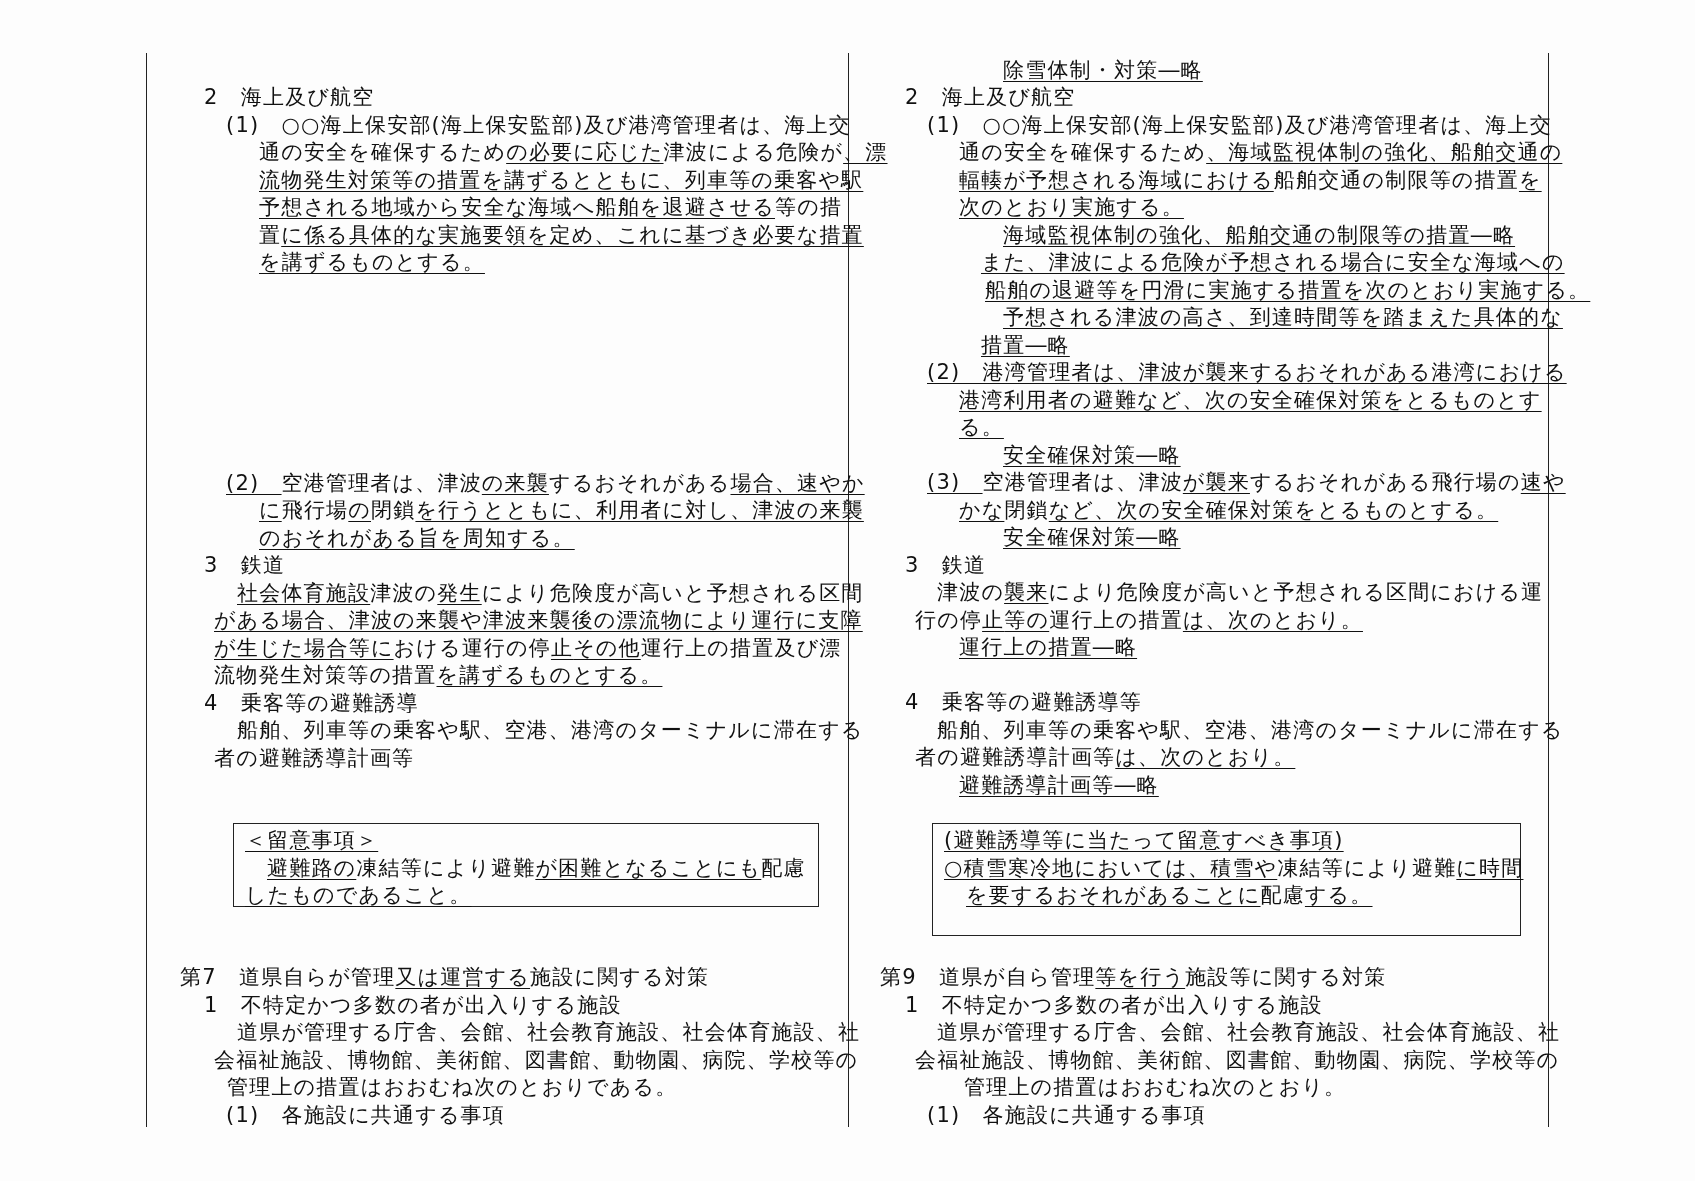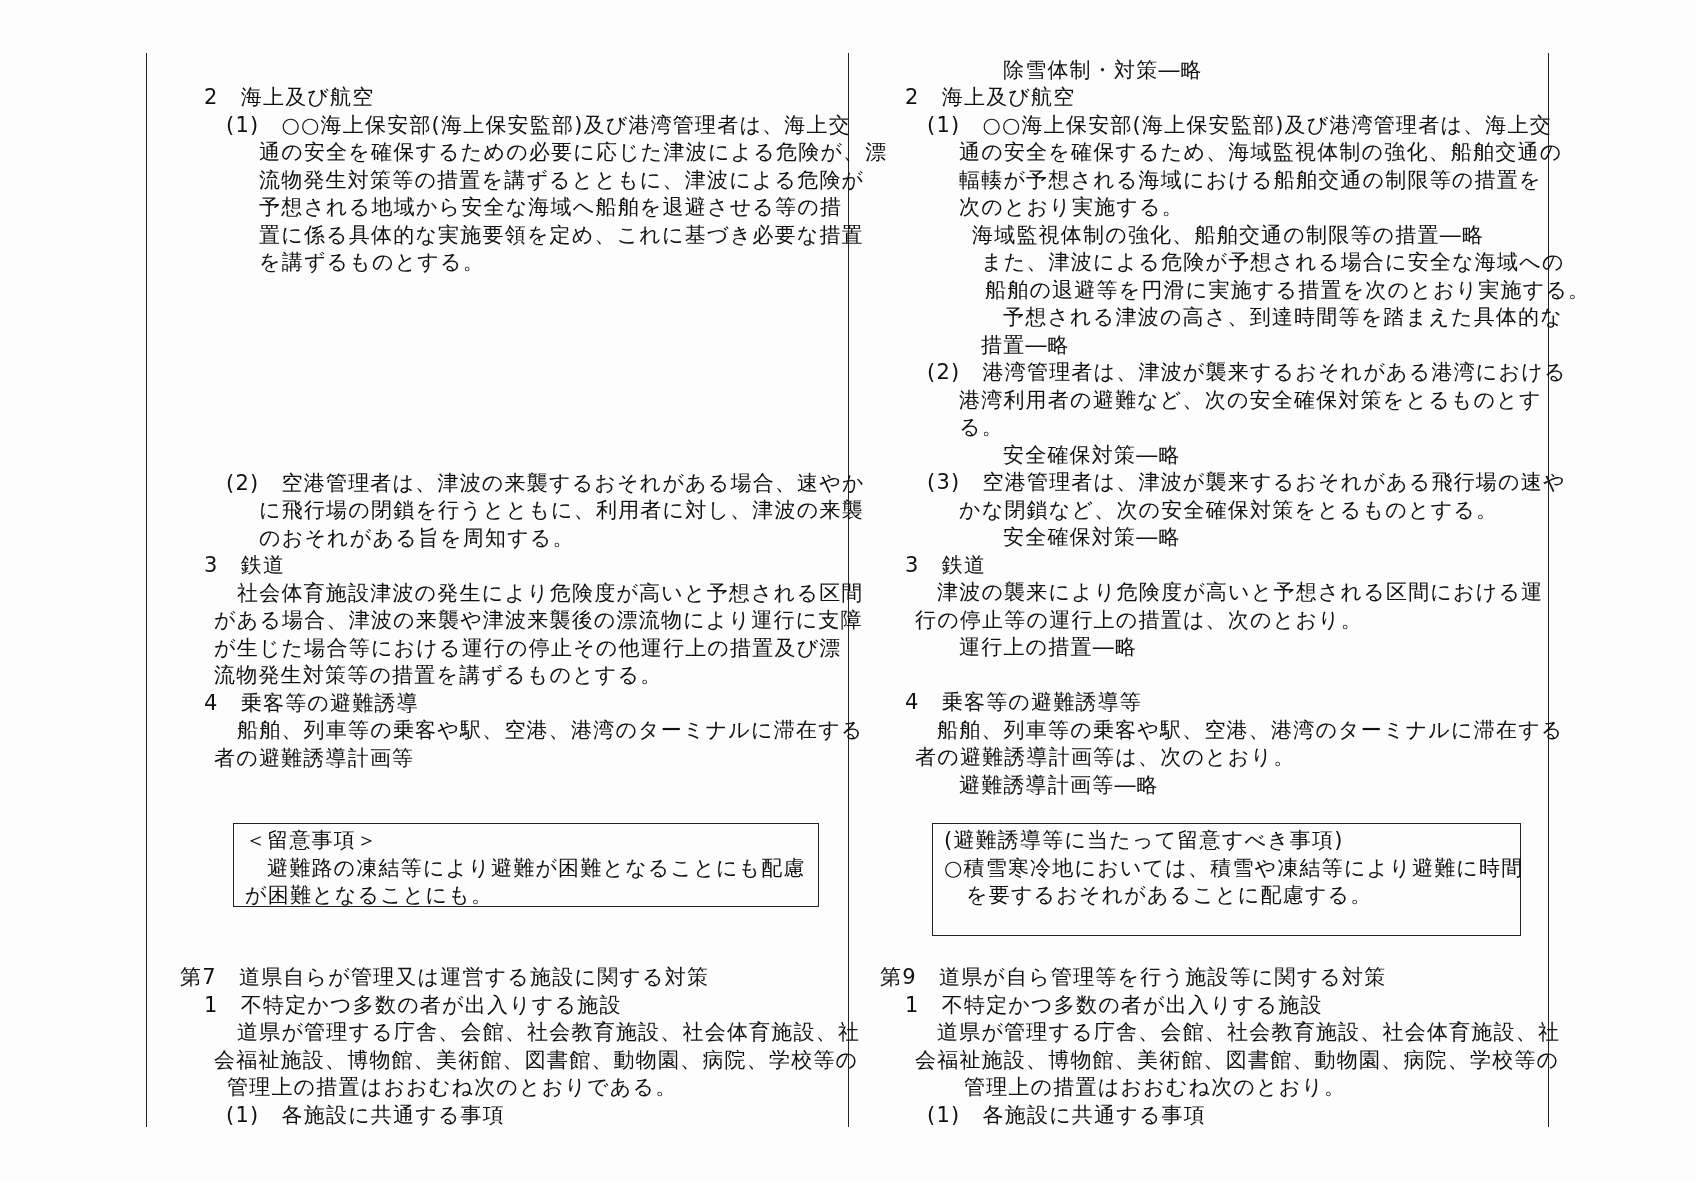--- a/index.html
+++ b/index.html
@@ -1,34 +1,34 @@
 <!DOCTYPE html>
 <html><head>
 <meta charset="utf-8">
 <style>
   html, body { margin:0; padding:0; background:#fdfdfd; }
   body { width:1695px; height:1181px; position:relative; overflow:hidden;
          font-family:"DejaVu Sans", "Liberation Sans", sans-serif; color:#111; }
   .vline { position:absolute; top:53px; height:1074px; width:1px; background:#222; }
   .ln { position:absolute; white-space:nowrap; font-size:21px; line-height:26px; letter-spacing:1.2px; }
-  .u { text-underline-offset:4px; text-decoration-thickness:1px; }
+  .u { text-decoration:underline; text-underline-offset:4px; text-decoration-thickness:1px; }
   .box { position:absolute; border:1px solid #222; }
 </style>
 </head>
 <body>
 
 <div class="vline" style="left:146px"></div>
 <div class="vline" style="left:848px"></div>
 <div class="vline" style="left:1548px"></div>
 
 <div class="ln" style="left:204px;top:84px">2　海上及び航空</div>
 
 <div class="ln" style="left:226px;top:112px"><span>(1)　○○海上保安部(海上保安監部)及び港湾管理者は、海上交</span></div>
 <div class="ln" style="left:259px;top:139px"><span>通の安全を確保するため</span><span class="u">の必要に応じた</span><span>津波による危険が</span><span class="u">、漂</span></div>
-<div class="ln" style="left:259px;top:167px"><span class="u">流物発生対策等の措置を講ずるとともに、津波による危険が</span></div>
+<div class="ln" style="left:259px;top:167px"><span class="u">流物発生対策等の措置を講ずるとともに、列車等の乗客や駅</span></div>
 <div class="ln" style="left:259px;top:194px"><span class="u">予想される地域から安全な海域へ船舶を退避させる</span><span>等の措</span></div>
 <div class="ln" style="left:259px;top:222px"><span>置</span><span class="u">に係る具体的な実施要領を定め、これに基づき必要な措置</span></div>
 <div class="ln" style="left:259px;top:249px"><span class="u">を講ずるものとする。</span></div>
 
 <div class="ln" style="left:226px;top:470px"><span class="u">(2)　</span><span>空港管理者は、津波</span><span class="u">の来襲</span><span>するおそれがある</span><span class="u">場合、速やか</span></div>
 <div class="ln" style="left:259px;top:497px"><span class="u">に</span><span>飛行場</span><span class="u">の</span><span>閉鎖</span><span class="u">を行うとともに、利用者に対し、津波の来襲</span></div>
 <div class="ln" style="left:259px;top:525px"><span class="u">のおそれがある旨を周知する。</span></div>
 
 <div class="ln" style="left:204px;top:552px">3　鉄道</div>
 <div class="ln" style="left:237px;top:580px"><span class="u">社会体育施設</span><span>津波の</span><span class="u">発生</span><span>により危険度が高いと予想される区間</span></div>
@@ -36,37 +36,37 @@
 <div class="ln" style="left:214px;top:635px"><span class="u">が生じた場合等に</span><span>おける運行の停</span><span class="u">止</span><span class="u">その他</span><span>運行上の措置及び漂</span></div>
 <div class="ln" style="left:214px;top:662px"><span>流物発生対策等の措置</span><span class="u">を講ずるものとする。</span></div>
 
 <div class="ln" style="left:204px;top:690px">4　乗客等の避難誘導</div>
 <div class="ln" style="left:237px;top:717px">船舶、列車等の乗客や駅、空港、港湾のターミナルに滞在する</div>
 <div class="ln" style="left:214px;top:745px">者の避難誘導計画等</div>
 
 <div class="box" style="left:233px;top:823px;width:584px;height:82px"></div>
 <div class="ln u" style="left:245px;top:827px">＜留意事項＞</div>
 <div class="ln" style="left:267px;top:855px"><span class="u">避難路の</span><span>凍結等により避難</span><span class="u">が困難となることにも</span><span>配慮</span></div>
-<div class="ln" style="left:245px;top:882px"><span class="u">が困難となることにも。</span></div>
+<div class="ln" style="left:245px;top:882px"><span class="u">したものであること。</span></div>
 
 <div class="ln" style="left:180px;top:964px"><span>第7　道県自らが管理</span><span class="u">又は運営する</span><span>施設に関する対策</span></div>
 <div class="ln" style="left:204px;top:992px">1　不特定かつ多数の者が出入りする施設</div>
 <div class="ln" style="left:237px;top:1019px">道県が管理する庁舎、会館、社会教育施設、社会体育施設、社</div>
 <div class="ln" style="left:214px;top:1047px">会福祉施設、博物館、美術館、図書館、動物園、病院、学校等の</div>
 <div class="ln" style="left:227px;top:1074px">管理上の措置はおおむね次のとおりである。</div>
 <div class="ln" style="left:226px;top:1102px">(1)　各施設に共通する事項</div>
 
 <div class="ln u" style="left:1003px;top:57px">除雪体制・対策―略</div>
 <div class="ln" style="left:905px;top:84px">2　海上及び航空</div>
 
 <div class="ln" style="left:927px;top:112px"><span>(1)　○○海上保安部(海上保安監部)及び港湾管理者は、海上交</span></div>
 <div class="ln" style="left:959px;top:139px"><span>通の安全を確保するため</span><span class="u">、海域監視体制の強化、船舶交通の</span></div>
 <div class="ln" style="left:959px;top:167px"><span class="u">輻輳が予想される海域における</span><span>船舶交通の制限等の措置</span><span class="u">を</span></div>
 <div class="ln" style="left:959px;top:194px"><span class="u">次のとおり実施する。</span></div>
-<div class="ln u" style="left:972px;top:222px">海域監視体制の強化、船舶交通の制限等の措置―略</div>
+<div class="ln u" style="left:1003px;top:222px">海域監視体制の強化、船舶交通の制限等の措置―略</div>
 <div class="ln u" style="left:981px;top:249px">また、津波による危険が予想される場合に安全な海域への</div>
 <div class="ln u" style="left:985px;top:277px">船舶の退避等を円滑に実施する措置を次のとおり実施する。</div>
 <div class="ln u" style="left:1003px;top:304px">予想される津波の高さ、到達時間等を踏まえた具体的な</div>
 <div class="ln u" style="left:981px;top:332px">措置―略</div>
 
 <div class="ln u" style="left:927px;top:359px">(2)　港湾管理者は、津波が襲来するおそれがある港湾における</div>
 <div class="ln u" style="left:959px;top:387px">港湾利用者の避難など、次の安全確保対策をとるものとす</div>
 <div class="ln u" style="left:959px;top:414px">る。</div>
 <div class="ln u" style="left:1003px;top:442px">安全確保対策―略</div>
 

